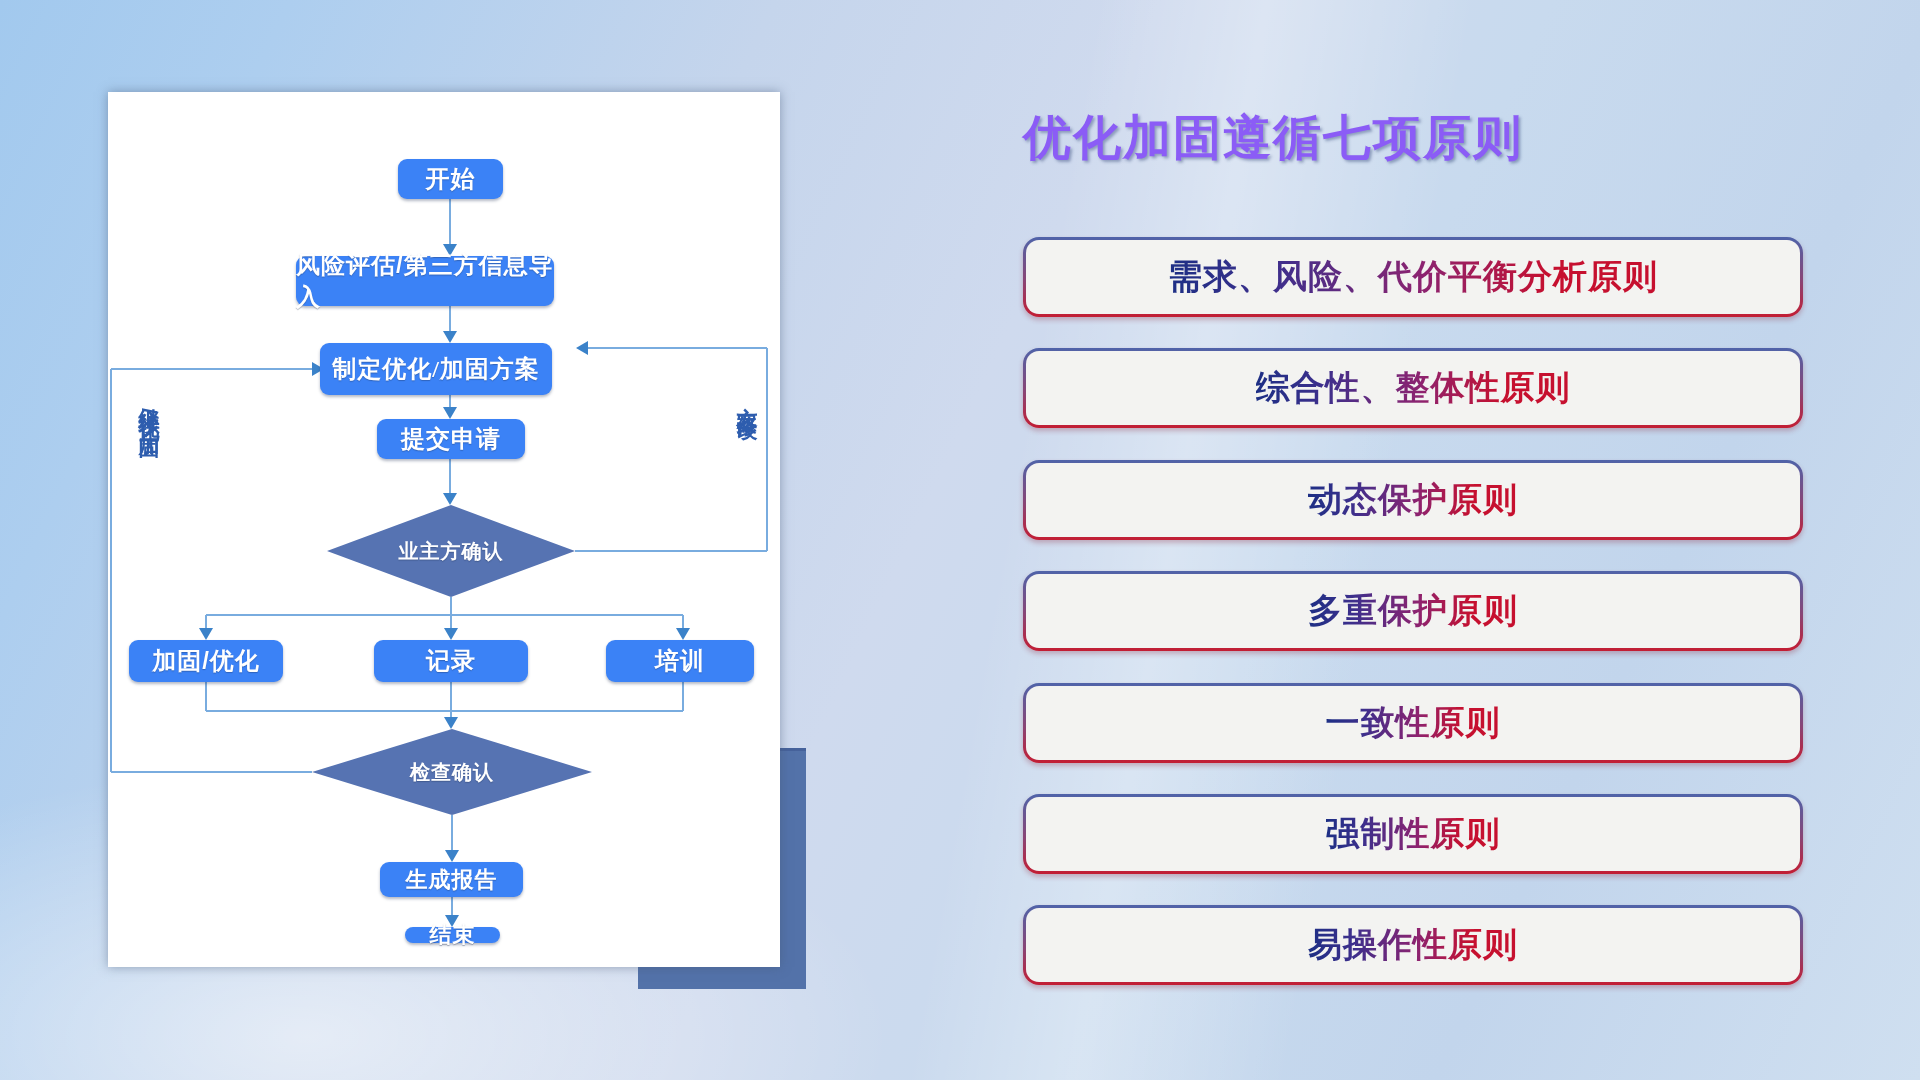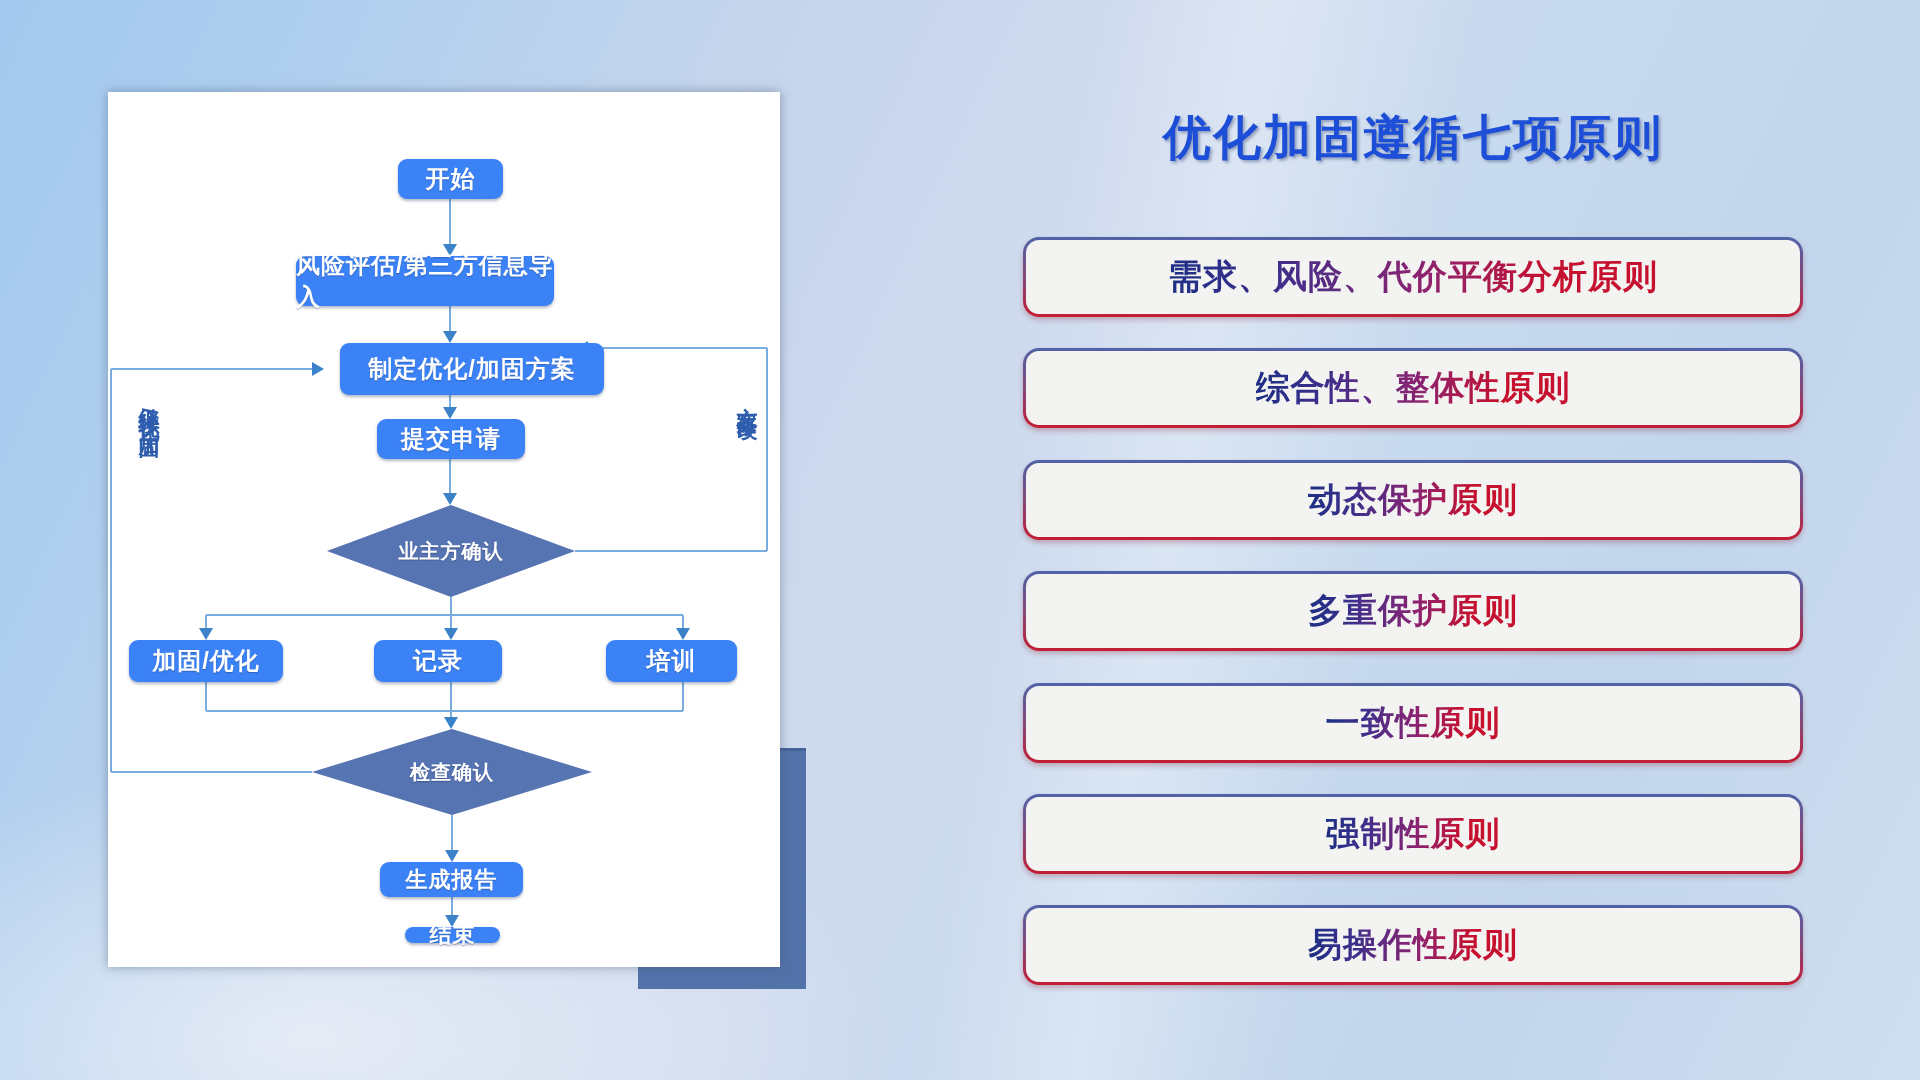--- a/index.html
+++ b/index.html
@@ -33,36 +33,36 @@
     clip-path:polygon(50% 0,100% 50%,50% 100%,0 50%);
     font-size:20px;
   }
   .vlabel{
     position:absolute;z-index:2;writing-mode:vertical-rl;
     color:#2e5dae;font-weight:bold;font-size:21px;letter-spacing:4px;line-height:1.1;
   }
   
   .n-start   {left:290px;top:67px; width:105px;height:40px;}
   .n-assess  {left:188px;top:164px;width:258px;height:50px;}
-  .n-plan    {left:232px;top:251px;width:264px;height:52px;}
+  .n-plan    {left:212px;top:251px;width:232px;height:52px;font-family:Liberation Serif, serif;}
   .n-submit  {left:269px;top:327px;width:148px;height:40px;}
   .n-owner   {left:219px;top:413px;width:248px;height:92px;}
   .n-reinf   {left:21px; top:548px;width:154px;height:42px;}
-  .n-record  {left:266px;top:548px;width:128px;height:42px;}
-  .n-train   {left:498px;top:548px;width:131px;height:42px;}
+  .n-record  {left:266px;top:548px;width:154px;height:42px;}
+  .n-train   {left:498px;top:548px;width:148px;height:42px;}
   .n-check   {left:204px;top:637px;width:280px;height:86px;}
   .n-report  {left:272px;top:770px;width:143px;height:35px;font-size:22px;}
   .n-end     {left:297px;top:835px;width:95px; height:16px;font-size:22px;}
   .lbl-left  {left:30px; top:300px;height:260px;}
   .lbl-right {left:628px;top:298px;height:190px;}
   
   .r-title{
     position:absolute;left:1023px;top:106px;width:780px;z-index:2;
-    text-align:center;font-size:48px;font-weight:bold;letter-spacing:2px;
-    color:#1d4ed8;text-shadow:2px 2px 3px rgba(55,75,125,.45);
+    font-size:48px;font-weight:bold;letter-spacing:2px;
+    color:#8b5cf6;text-shadow:2px 2px 3px rgba(55,75,125,.45);
   }
   .p-col{
     position:absolute;left:1023px;top:237px;width:780px;z-index:2;
     display:flex;flex-direction:column;gap:31.4px;
   }
   .p-box{
     height:80px;border-radius:16px;padding:3px;box-sizing:border-box;
     background:linear-gradient(180deg,#4f63a9 0%,#8a4474 55%,#c31d33 100%);
     box-shadow:0 3px 5px rgba(140,40,60,.30);
   }

